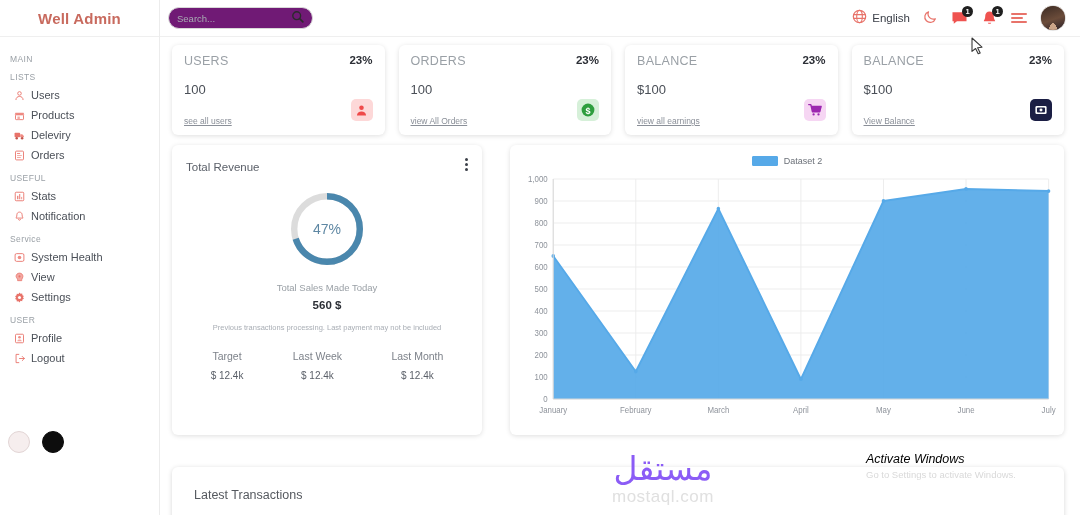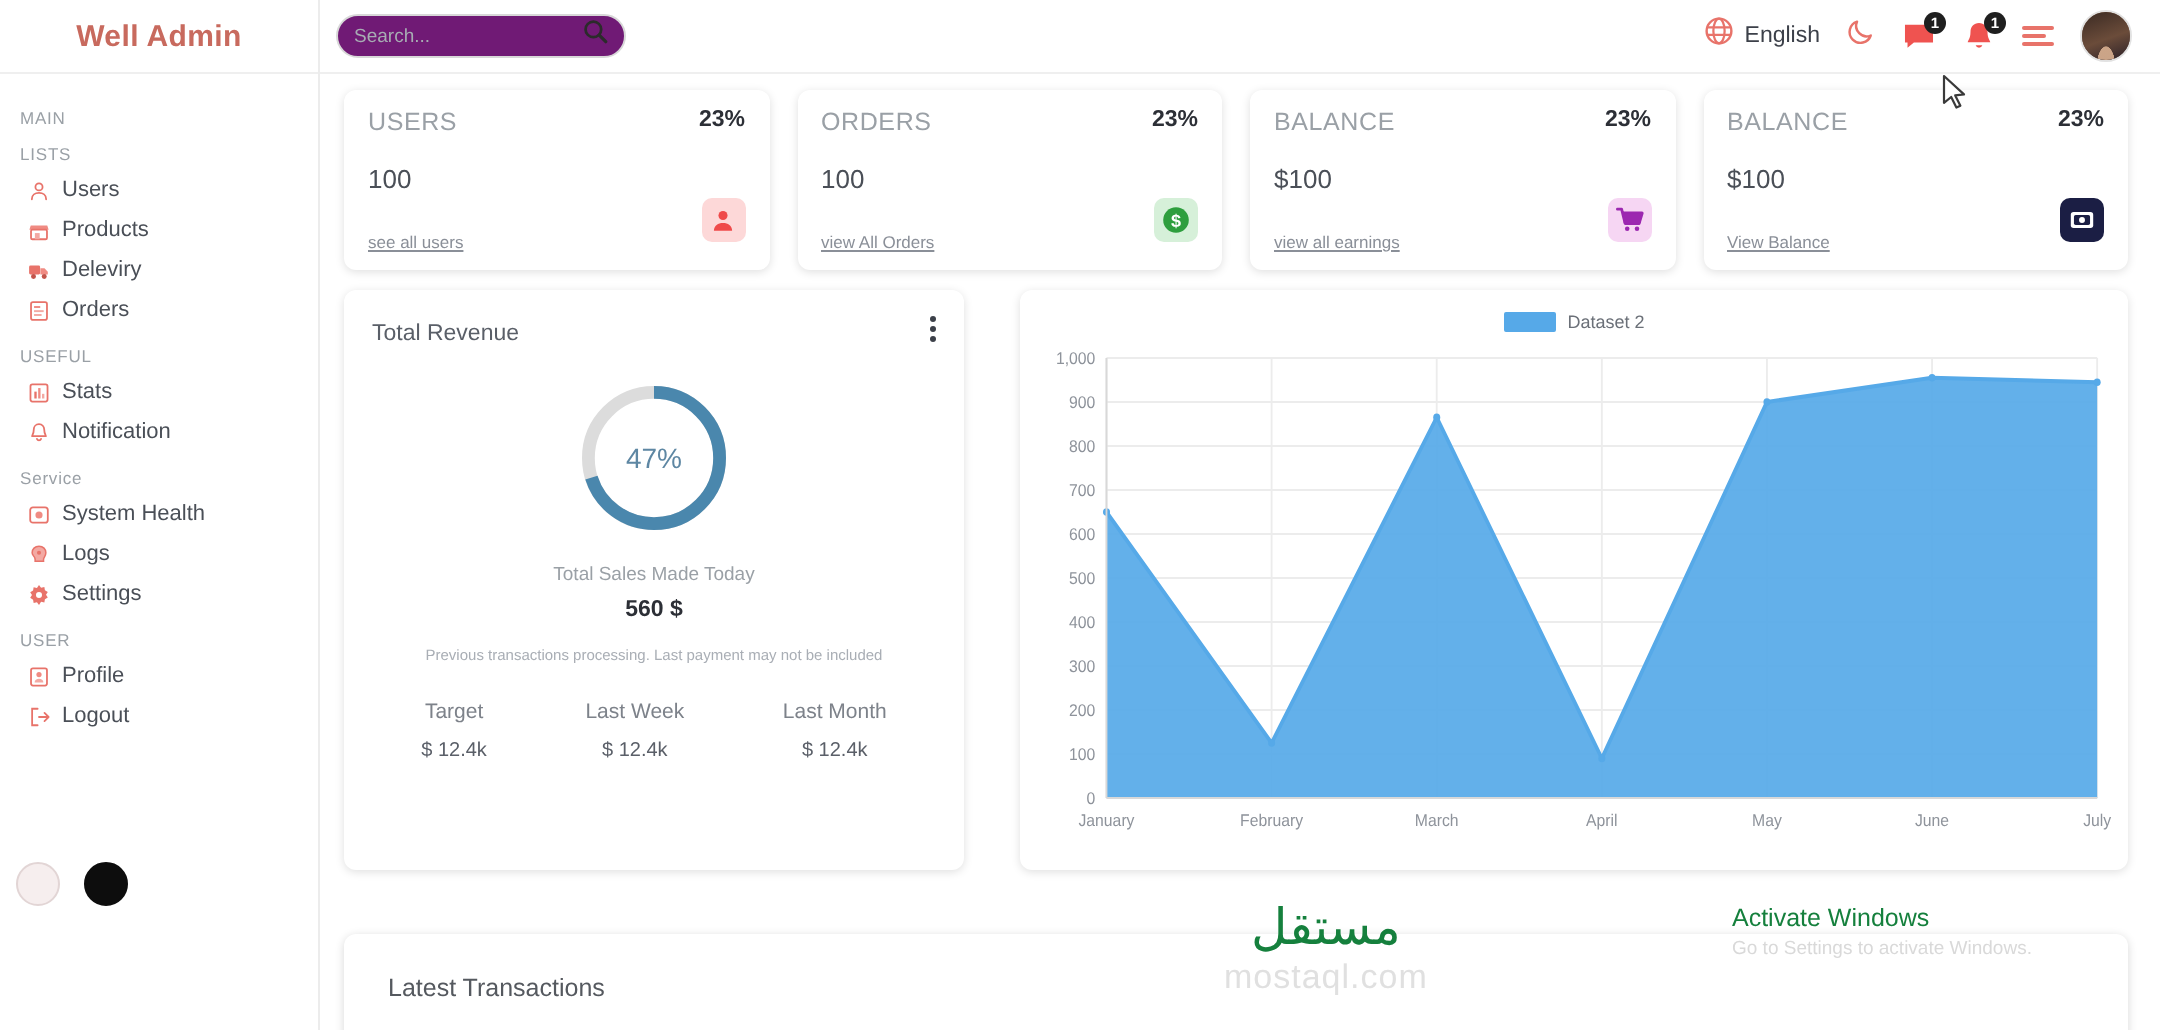--- a/index.html
+++ b/index.html
@@ -189,27 +189,27 @@
     box-shadow: 0 1px 5px rgba(0,0,0,.16);
     padding: 18px 0 0 22px;
   }
   .bottom-title { font-size: 12.5px; color: #55595f; }
 
   
   .wm-mostaql {
     position: absolute; left: 452px; top: 452px;
     text-align: center; pointer-events: none; user-select: none;
   }
-  .wm-ar { font-size: 25px; color: #15803d; letter-spacing: 1px; line-height: 1; }
+  .wm-ar { font-size: 33px; color: #8b5cf6; letter-spacing: 1px; line-height: 1; }
   .wm-en { font-size: 17px; color: #e0e0e0; letter-spacing: .5px; margin-top: 2px; }
   .wm-win {
     position: absolute; right: 14px; top: 452px;
     text-align: left; pointer-events: none; user-select: none; width: 200px;
   }
-  .wm-win-t { font-size: 12.5px; color: #15803d; }
+  .wm-win-t { font-size: 12.5px; color: #000000; font-style: italic; }
   .wm-win-s { font-size: 9.5px; color: #d9d9d9; margin-top: 3px; }
 
   .cursor { position: absolute; left: 971px; top: 37px; pointer-events: none; }
 </style>
 </head>
 <body>
 
 <div id="app">
 
   <aside class="sidebar">
@@ -296,21 +296,21 @@
           </span>
         <span class="nav-label">System Health</span>
       </div>
       <div class="nav-item">
         <span class="ic">
             <svg viewBox="0 0 16 16">
               <path d="M8 1.6c3 0 5 2.2 5 4.8 0 2-1.3 3-1.6 4.2-.2.9-.1 2-.1 2H5.2s.1-1.6-.3-2.6C4.3 8.8 3 7.9 3 6.4 3 3.8 5 1.6 8 1.6z" fill="#f3a9a3" stroke="#e8736a" stroke-width="1.1"></path>
               <circle cx="8" cy="6.4" r="1.5" fill="#e8736a"></circle>
             </svg>
           </span>
-        <span class="nav-label">Logs</span>
+        <span class="nav-label">View</span>
       </div>
       <div class="nav-item">
         <span class="ic">
             <svg viewBox="0 0 16 16">
               <path d="M8 .8l1.5 1.9 2.4-.5.4 2.4 2.1 1.2-1.3 2 1.3 2-2.1 1.2-.4 2.4-2.4-.5L8 15.2l-1.5-1.9-2.4.5-.4-2.4L1.6 10l1.3-2-1.3-2 2.1-1.2.4-2.4 2.4.5z" fill="#e8736a"></path>
               <circle cx="8" cy="8" r="2.2" fill="#fff"></circle>
             </svg>
           </span>
         <span class="nav-label">Settings</span>
       </div>

